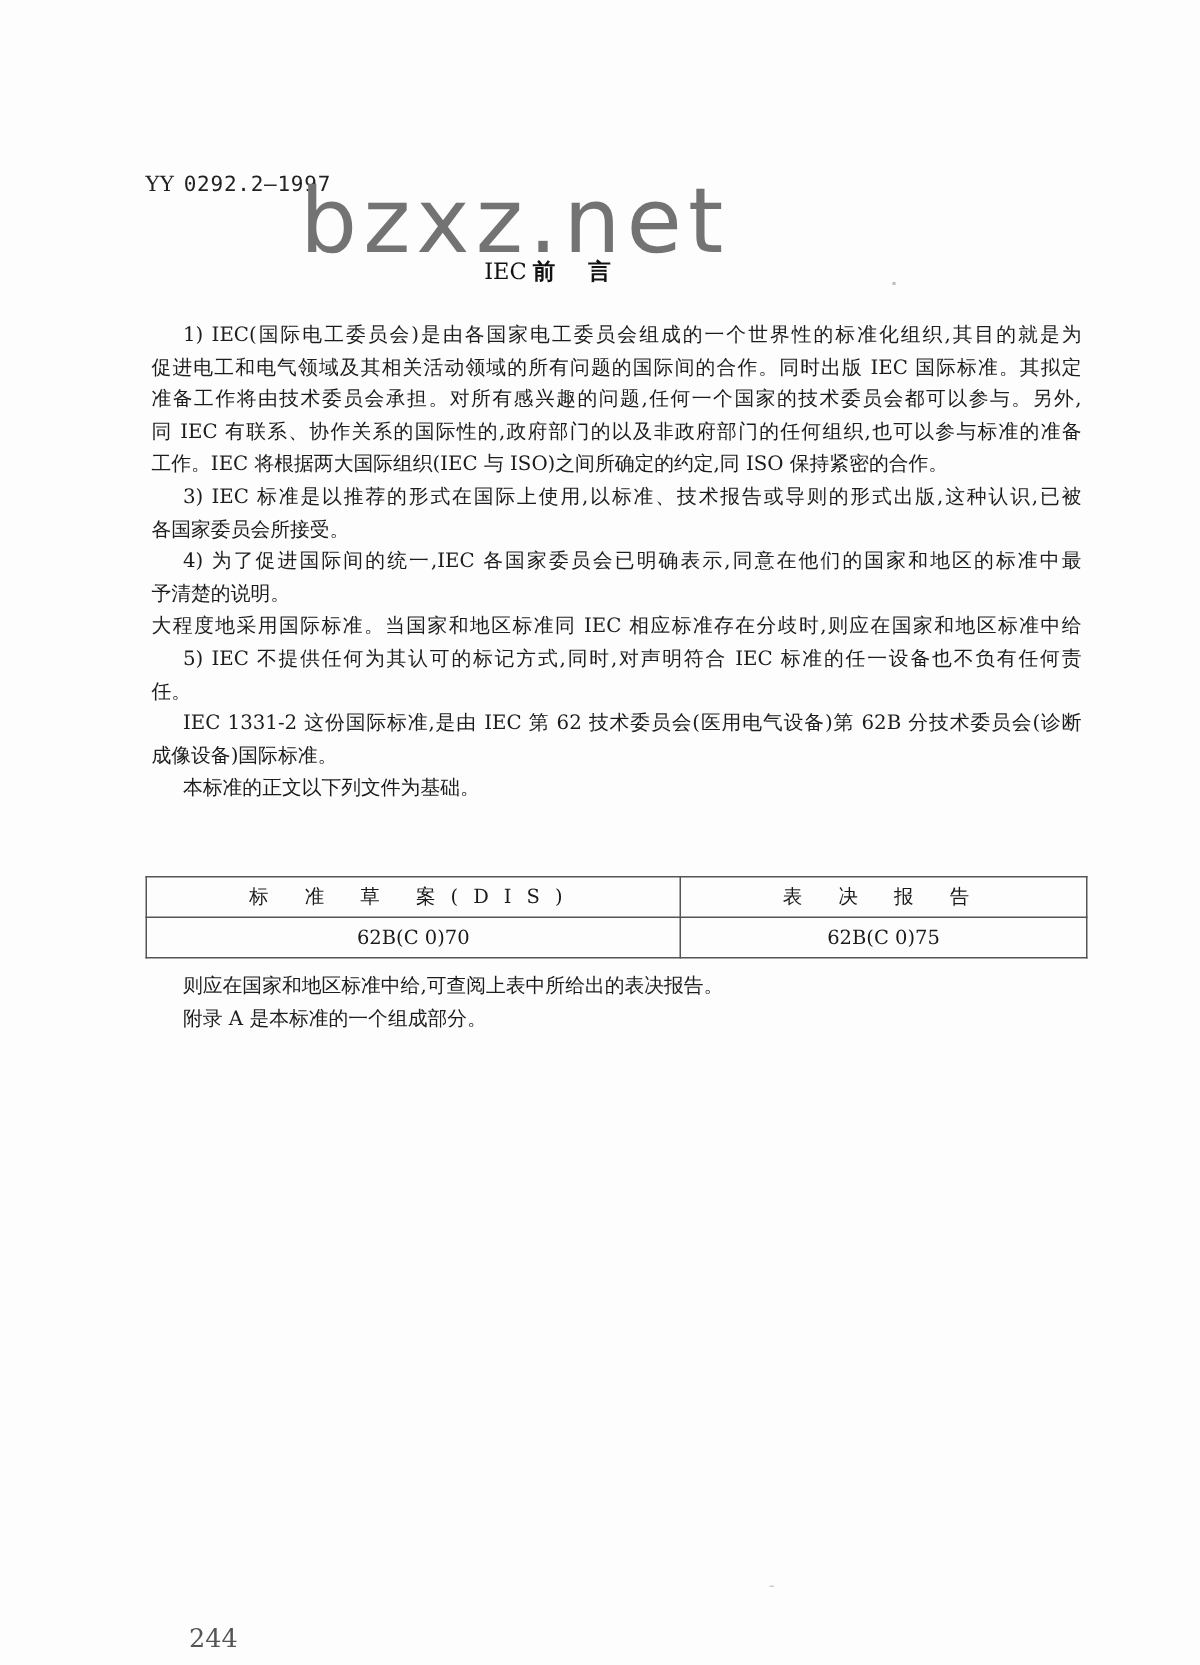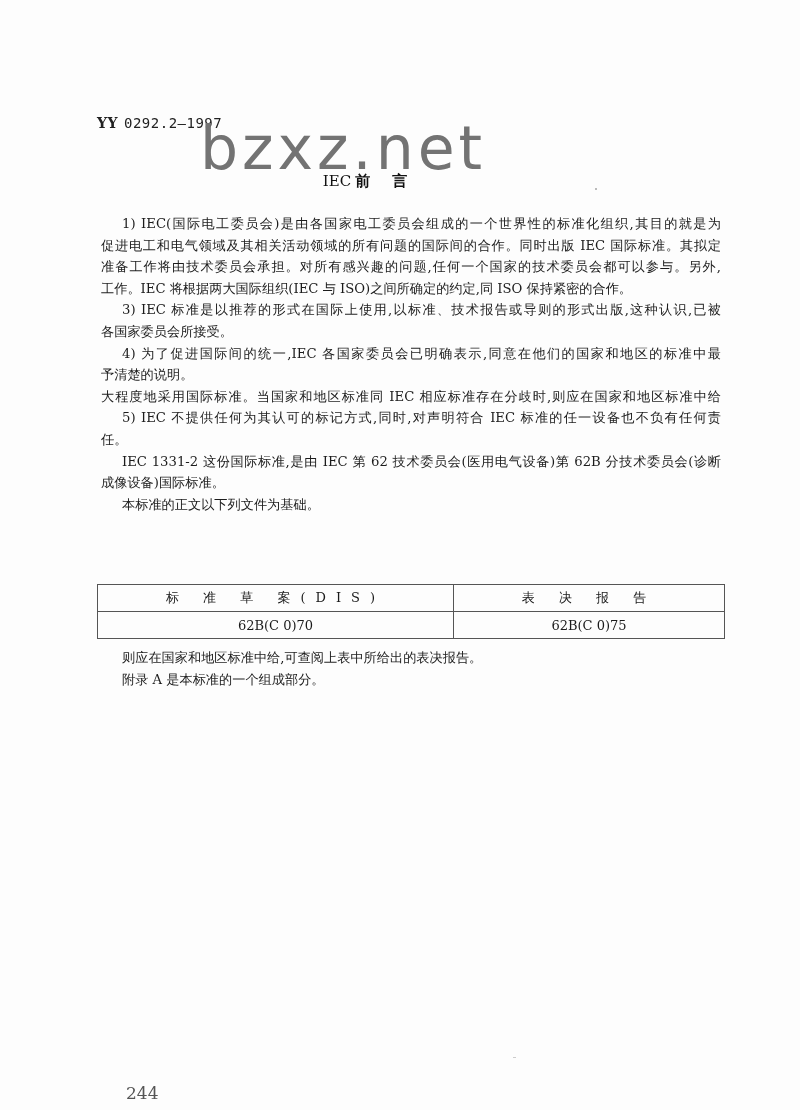--- a/index.html
+++ b/index.html
@@ -24,21 +24,21 @@
     .std-code {
       position: absolute;
       left: 97px;
       top: 115px;
       font-family: "DejaVu Sans Mono", "Liberation Mono", monospace;
       font-size: 14px;
       letter-spacing: 0.5px;
       color: #222;
     }
     .std-code .yy {
-      font-weight: bold;
+      font-weight: normal;
       font-family: "DejaVu Serif", "Liberation Serif", serif;
       margin-right: 6px;
       margin-top: 37px;
     }
     .watermark {
       position: absolute;
       left: 200px;
       top: 118px;
       font-family: "DejaVu Sans", "Liberation Sans", sans-serif;
       font-weight: normal;
@@ -145,20 +145,21 @@
   <div class="watermark">bzxz.net</div>
 
   <div class="doc-title">
     <span>IEC</span><span class="cn">前言</span>
   </div>
 
   <div class="body-text">
     <div class="line indent">1) IEC(国际电工委员会)是由各国家电工委员会组成的一个世界性的标准化组织,其目的就是为</div>
     <div class="line">促进电工和电气领域及其相关活动领域的所有问题的国际间的合作。同时出版 IEC 国际标准。其拟定</div>
     <div class="line">准备工作将由技术委员会承担。对所有感兴趣的问题,任何一个国家的技术委员会都可以参与。另外,</div>
+    <div class="line">同 IEC 有联系、协作关系的国际性的,政府部门的以及非政府部门的任何组织,也可以参与标准的准备</div>
     <div class="line last">工作。IEC 将根据两大国际组织(IEC 与 ISO)之间所确定的约定,同 ISO 保持紧密的合作。</div>
     <div class="line indent">3) IEC 标准是以推荐的形式在国际上使用,以标准、技术报告或导则的形式出版,这种认识,已被</div>
     <div class="line last">各国家委员会所接受。</div>
     <div class="line indent">4) 为了促进国际间的统一,IEC 各国家委员会已明确表示,同意在他们的国家和地区的标准中最</div>
     <div class="line last">予清楚的说明。</div>
     <div class="line">大程度地采用国际标准。当国家和地区标准同 IEC 相应标准存在分歧时,则应在国家和地区标准中给</div>
     <div class="line indent">5) IEC 不提供任何为其认可的标记方式,同时,对声明符合 IEC 标准的任一设备也不负有任何责</div>
     <div class="line last">任。</div>
     <div class="line indent">IEC 1331-2 这份国际标准,是由 IEC 第 62 技术委员会(医用电气设备)第 62B 分技术委员会(诊断</div>
     <div class="line last">成像设备)国际标准。</div>

